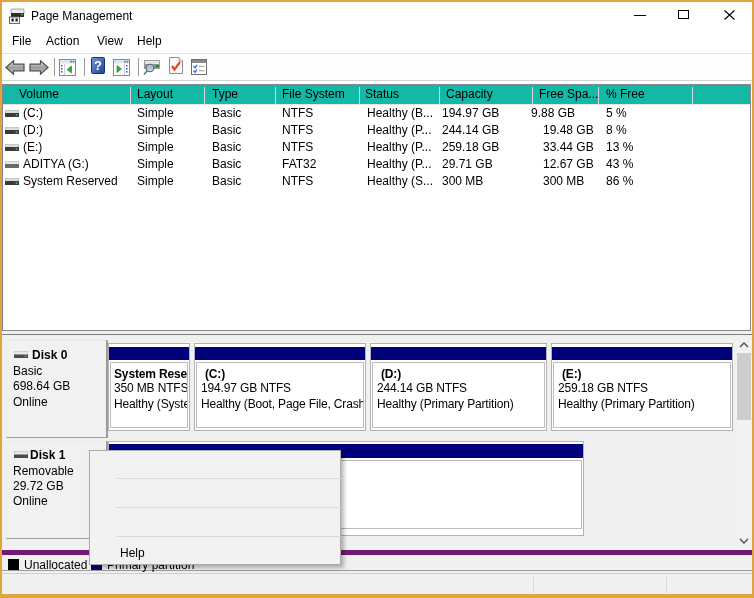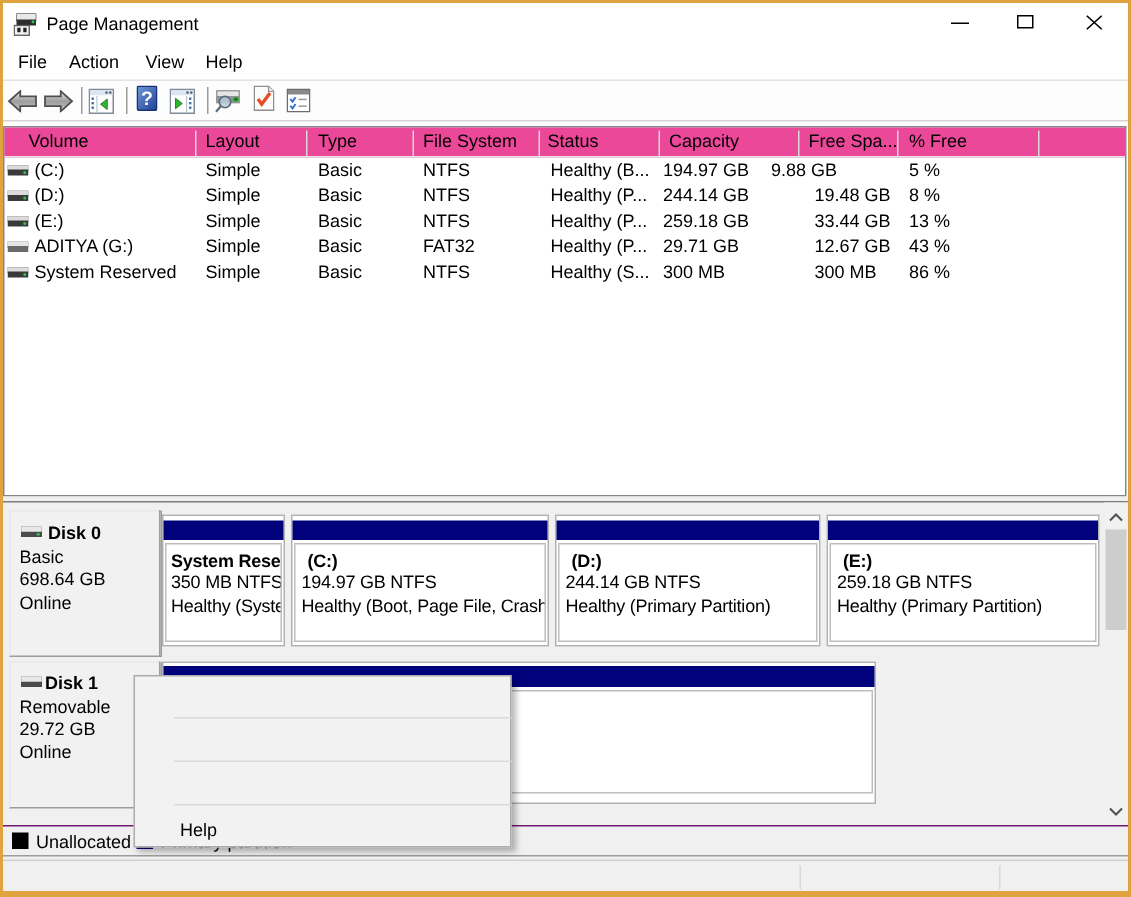--- a/index.html
+++ b/index.html
@@ -13,21 +13,21 @@
 #fB { position:absolute; left:0; top:594px; width:754px; height:4px; background:#dfa43f; z-index:50; }
 #fL { position:absolute; left:0; top:0; width:2px; height:598px; background:#dfa43f; z-index:50; }
 #fR { position:absolute; left:752px; top:0; width:2px; height:598px; background:#dfa43f; z-index:50; }
 
 #menubar { position:absolute; left:2px; top:30px; width:750px; height:24px; background:#fff; border-bottom:1px solid #e4e4e4; }
 
 #toolbar { position:absolute; left:2px; top:54px; width:750px; height:27px; background:#fdfdfd; border-bottom:1px solid #d4d4d4; }
 .tsep { position:absolute; top:4px; width:1px; height:18px; background:#9b9b9b; }
 
 #list { position:absolute; left:2px; top:84px; width:749px; height:247px; border:1px solid #828790; background:#fff; }
-#lhead { position:absolute; left:0; top:0; width:747px; height:20px; background:#ec4899; border-bottom:1px solid #e5e5e5; }
+#lhead { position:absolute; left:0; top:0; width:747px; height:20px; background:#14b8a6; border-bottom:1px solid #e5e5e5; }
 .hsep { position:absolute; top:2px; width:1px; height:17px; background:#d7d7d7; }
 .row { position:absolute; left:0; width:747px; height:17px; }
 .row .t { top:0; }
 
 #split { position:absolute; left:2px; top:331px; width:750px; height:3px; background:#f0f0f0; }
 
 #lower { position:absolute; left:2px; top:334px; width:750px; height:239px; background:#f0f0f0; border-top:1px solid #7e7e7e; }
 .dbox { position:absolute; left:4px; width:102px; height:98px; background:#f1f1f1;
   border-top:1px solid #e8e8e8; border-left:1px solid #e8e8e8;
   border-right:1px solid #9c9c9c; border-bottom:1px solid #9c9c9c; }
@@ -163,21 +163,21 @@
       <rect x="0" y="0" width="14" height="4" fill="#dcdcdc" stroke="#8a8a8a" stroke-width="0.5"></rect>
       <rect x="0" y="3" width="14" height="4" fill="#3a3a3a"></rect>
       <circle cx="11.5" cy="5" r="1" fill="#2fc44a"></circle>
     </svg>
     <div class="t" style="left:20px">(C:)</div>
     <div class="t" style="left:134px">Simple</div>
     <div class="t" style="left:209px">Basic</div>
     <div class="t" style="left:279px">NTFS</div>
     <div class="t" style="left:364px">Healthy (B...</div>
     <div class="t" style="left:439px">194.97 GB</div>
-    <div class="t" style="left:511px">9.88 GB</div>
+    <div class="t" style="left:528px">9.88 GB</div>
     <div class="t" style="left:603px">5 %</div>
   </div>
   <div class="row" style="top:37px">
     <svg class="abs" style="left:2px;top:5px" width="14" height="8" viewBox="0 0 14 8">
       <rect x="0" y="0" width="14" height="4" fill="#dcdcdc" stroke="#8a8a8a" stroke-width="0.5"></rect>
       <rect x="0" y="3" width="14" height="4" fill="#3a3a3a"></rect>
       <circle cx="11.5" cy="5" r="1" fill="#2fc44a"></circle>
     </svg>
     <div class="t" style="left:20px">(D:)</div>
     <div class="t" style="left:134px">Simple</div>
@@ -302,21 +302,21 @@
   <div class="abs" style="left:734px;top:0;width:16px;height:216px;background:#f1f1f1">
     <svg class="abs" style="left:3px;top:7px" width="10" height="6" viewBox="0 0 10 6">
       <path d="M1 5 L5 1 L9 5" fill="none" stroke="#505050" stroke-width="1.4"></path>
     </svg>
     <div class="abs" style="left:1px;top:18px;width:14px;height:67px;background:#cdcdcd"></div>
     <svg class="abs" style="left:3px;top:203px" width="10" height="6" viewBox="0 0 10 6">
       <path d="M1 1 L5 5 L9 1" fill="none" stroke="#505050" stroke-width="1.4"></path>
     </svg>
   </div>
 
-  <div class="abs" style="left:0;top:215px;width:750px;height:21px;background:#f0f0f0;border-top:1px solid #701a75;border-bottom:1px solid #9c9c9c">
+  <div class="abs" style="left:0;top:215px;width:750px;height:21px;background:#f0f0f0;border-top:5px solid #701a75;border-bottom:1px solid #9c9c9c">
     <div class="abs" style="left:6px;top:4px;width:11px;height:11px;background:#000"></div>
     <div class="t" style="left:22px;top:2px">Unallocated</div>
     <div class="abs" style="left:89px;top:4px;width:11px;height:11px;background:#00017b"></div>
     <div class="t" style="left:105px;top:2px">Primary partition</div>
   </div>
 </div>
 
 <div class="abs" style="left:2px;top:573px;width:750px;height:21px;background:#f0f0f0;border-top:1px solid #cfcfcf">
   <div class="abs" style="left:531px;top:3px;width:1px;height:16px;background:#d8d8d8"></div>
   <div class="abs" style="left:664px;top:3px;width:1px;height:16px;background:#d8d8d8"></div>

